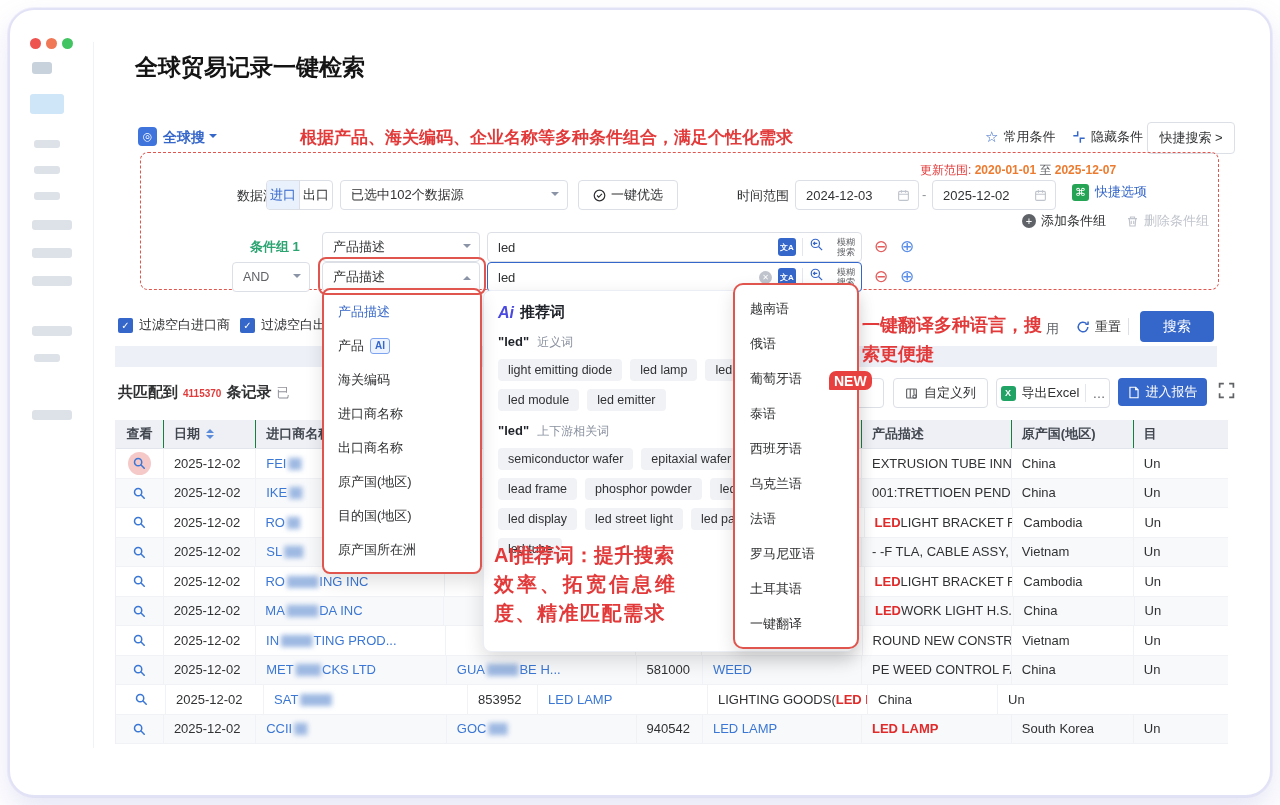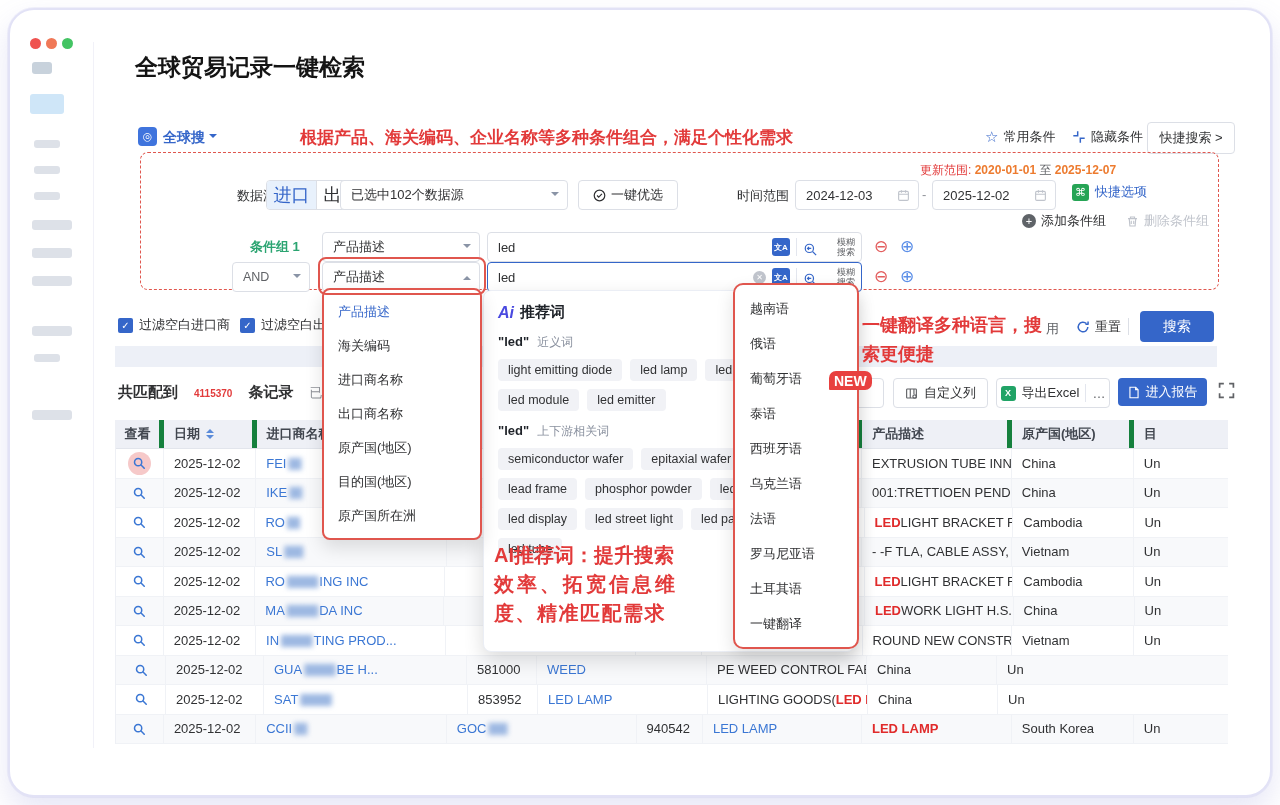--- a/index.html
+++ b/index.html
@@ -28,72 +28,72 @@
   .star{color:#3566c9;font-size:15px}
   .quick-btn{position:absolute;left:1147px;top:122px;width:86px;height:30px;border:1px solid #dcdfe6;border-radius:4px;
              font-size:13px;color:#303133;display:flex;align-items:center;justify-content:center;background:#fff}
   
   .dashed{position:absolute;left:140px;top:152px;width:1077px;height:136px;border:1.5px dashed #e0564e;border-radius:8px;z-index:2}
   .upd{position:absolute;left:920px;top:162px;font-size:12px;color:#e23a3a;z-index:3}
   .upd b{color:#ed7b2f}
   .upd .j{color:#606266;font-weight:normal}
   .lbl{font-size:13px;color:#303133}
   .seg{position:absolute;left:266px;top:180px;height:28px;display:flex;border:1px solid #dcdfe6;border-radius:4px;overflow:hidden;z-index:3;background:#fff}
-  .seg>div{width:49px;font-size:18px;display:flex;align-items:center;justify-content:center}
+  .seg>div{width:32px;font-size:13px;display:flex;align-items:center;justify-content:center}
   .seg .on{background:#e8f1fc;color:#3566c9}
   .seg .off{border-left:1px solid #dcdfe6;color:#303133}
   .sel{border:1px solid #dcdfe6;border-radius:4px;background:#fff;display:flex;align-items:center;font-size:13px;color:#303133;z-index:3}
   .sel .tx{flex:1;padding-left:10px;white-space:nowrap;overflow:hidden}
   .sel .cw{padding-right:8px}
   .btn-line{border:1px solid #dcdfe6;border-radius:4px;background:#fff;display:flex;align-items:center;justify-content:center;gap:5px;font-size:13px;color:#303133;z-index:3}
   .date-in{border:1px solid #dcdfe6;border-radius:4px;background:#fff;display:flex;align-items:center;font-size:13px;color:#303133;z-index:3}
   .date-in .tx{flex:1;padding-left:10px}
   .grp-act{position:absolute;top:212px;font-size:13px;display:flex;align-items:center;gap:5px;z-index:3}
   .plus-circle{width:14px;height:14px;border-radius:50%;background:#5f6368;color:#fff;font-size:11px;line-height:14px;text-align:center}
   .grp-lbl{position:absolute;left:250px;top:238px;font-size:13px;font-weight:bold;color:#2ba471;z-index:3}
   .inp-grp{position:absolute;left:487px;width:373px;height:28px;border:1px solid #dcdfe6;border-radius:4px;background:#fff;
            display:flex;align-items:center;z-index:3}
   .inp-grp.focus{border:1.5px solid #3566c9}
   .inp-grp .val{flex:1;padding-left:10px;font-size:13px;color:#303133}
   .clear-ic{width:13px;height:13px;border-radius:50%;background:#c0c4cc;color:#fff;font-size:8px;line-height:13px;text-align:center;margin-right:6px}
   .trans-ic{width:18px;height:18px;border-radius:3px;background:#3566c9;color:#fff;font-size:8px;font-weight:bold;
             display:flex;align-items:center;justify-content:center;margin-right:6px}
   .vdiv{width:1px;height:18px;background:#e3e6ee}
-  .fuzzy{display:flex;align-items:flex-end;gap:19px;padding:0 6px}
+  .fuzzy{display:flex;align-items:flex-start;gap:13px;padding:0 6px}
   .fuzzy .t{font-size:9px;color:#606266;line-height:1.15}
   .mp{position:absolute;font-size:17px;line-height:17px;z-index:3}
   .mp.minus{color:#e35d5d}
   .mp.plus{color:#5c8fe8}
   .red-rect{position:absolute;left:318px;top:257px;width:164px;height:34px;border:2px solid #e0564e;border-radius:8px;z-index:41;pointer-events:none}
   
   .cbrow{position:absolute;top:316px;display:flex;align-items:center;gap:6px;font-size:13px;color:#303133;z-index:2}
   .cb{width:15px;height:15px;border-radius:2px;background:#3566c9;color:#fff;font-size:10px;line-height:15px;text-align:center}
   .partial-txt{position:absolute;left:1046px;top:320px;font-size:13px;color:#606266;z-index:2}
   .reset{position:absolute;left:1076px;top:318px;display:flex;align-items:center;gap:5px;font-size:13px;color:#303133;z-index:2}
   .vsep{position:absolute;left:1128px;top:318px;width:1px;height:17px;background:#dcdfe6;z-index:2}
   .search-btn{position:absolute;left:1140px;top:311px;width:74px;height:31px;background:#3566c9;color:#fff;font-size:14px;
               border-radius:4px;display:flex;align-items:center;justify-content:center;z-index:2}
   .band{position:absolute;left:115px;top:346px;width:1102px;height:21px;background:#edf0f7;z-index:1}
   
-  .results{position:absolute;left:118px;top:383px;display:flex;align-items:baseline;gap:16px;z-index:2}
+  .results{position:absolute;left:118px;top:383px;display:flex;align-items:baseline;gap:5px;z-index:2}
   .results .b{font-size:15px;font-weight:bold;color:#303133}
   .results .cnt{font-size:10px;font-weight:bold;color:#e23a3a}
   .results .mut{font-size:13px;color:#909399}
   .tbtn{position:absolute;top:378px;height:28px;border:1px solid #dcdfe6;border-radius:4px;background:#fff;display:flex;
         align-items:center;justify-content:center;gap:6px;font-size:13px;color:#303133;z-index:5}
   .new-badge{position:absolute;left:829px;top:371px;background:#e8403f;color:#fff;font-size:14px;font-weight:bold;
              padding:1.5px 5px;border-radius:7px 7px 7px 1px;z-index:50}
   .excel-ic{width:15px;height:15px;border-radius:3px;background:#21a366;color:#fff;font-size:9px;font-weight:bold;
             line-height:15px;text-align:center}
   .report-btn{position:absolute;left:1118px;top:378px;width:89px;height:28px;background:#3566c9;border-radius:4px;color:#fff;
               font-size:13px;display:flex;align-items:center;justify-content:center;gap:6px;z-index:5}
   
   .table{position:absolute;left:115px;top:420px;width:1112px;z-index:1;border-left:1px solid #eef0f5;overflow:hidden}
   .thead{display:flex;height:28px;background:#eef0f6;border-bottom:1px solid #e2e5ec;font-size:13px;color:#41464f;font-weight:bold}
-  .thead>div{display:flex;align-items:center;padding:0 10px;border-right:5px solid #15803d;box-sizing:border-box;white-space:nowrap;overflow:hidden}
+  .thead>div{display:flex;align-items:center;padding:0 10px;border-right:1px solid #15803d;box-sizing:border-box;white-space:nowrap;overflow:hidden}
   .trow{display:flex;height:28.5px;background:#fff;border-bottom:1px solid #f0f2f6;font-size:13px}
   .trow.alt{background:#f8f9fb}
   .trow>div{display:flex;align-items:center;padding:0 10px;border-right:1px solid #f0f2f6;box-sizing:border-box;white-space:nowrap;overflow:hidden}
   .c-view{width:50px;justify-content:center}
   .c-date{width:98px}.c-imp{width:204px}.c-exp{width:203px}.c-hs{width:70px}
   .c-kw{width:170px}.c-desc{width:160px}.c-origin{width:130px}.c-dest{width:100px;border-right:none!important}
   .link{color:#3b77d4}
   .blur{filter:blur(2.5px);color:#9db8e2;font-size:10px;letter-spacing:-1px;margin:0 2px}
   .red{color:#e02b2b;font-weight:bold}
   .kw-cut{padding-left:105px!important}
@@ -533,20 +533,25 @@
         <div class="c-dest">Un</div>
       </div>
       <div class="trow alt">
         <div class="c-view">
           <svg width="14" height="14" viewBox="0 0 24 24" fill="none" stroke="#3b77d4" stroke-width="2.6" stroke-linecap="round">
             <circle cx="10.5" cy="10.5" r="6.2"></circle>
             <path d="M15.5 15.5L21 21"></path>
           </svg>
         </div>
         <div class="c-date">2025-12-02</div>
+        <div class="c-imp">
+          <span class="link">MET</span>
+          <span class="blur">████</span>
+          <span class="link">CKS LTD</span>
+        </div>
         <div class="c-exp">
           <span class="link">GUA</span>
           <span class="blur">█████</span>
           <span class="link">BE H...</span>
         </div>
         <div class="c-hs">581000</div>
         <div class="c-kw">
           <span class="link">WEED</span>
         </div>
         <div class="c-desc">
@@ -603,20 +608,24 @@
         </div>
         <div class="c-origin">South Korea</div>
         <div class="c-dest">Un</div>
       </div>
     </div>
 </div>
 
 <div class="field-menu">
     <div class="fm-item active">
       <span>产品描述</span>
+    </div>
+    <div class="fm-item">
+      <span>产品</span>
+      <span class="ai-badge">AI</span>
     </div>
     <div class="fm-item">
       <span>海关编码</span>
     </div>
     <div class="fm-item">
       <span>进口商名称</span>
     </div>
     <div class="fm-item">
       <span>出口商名称</span>
     </div>

